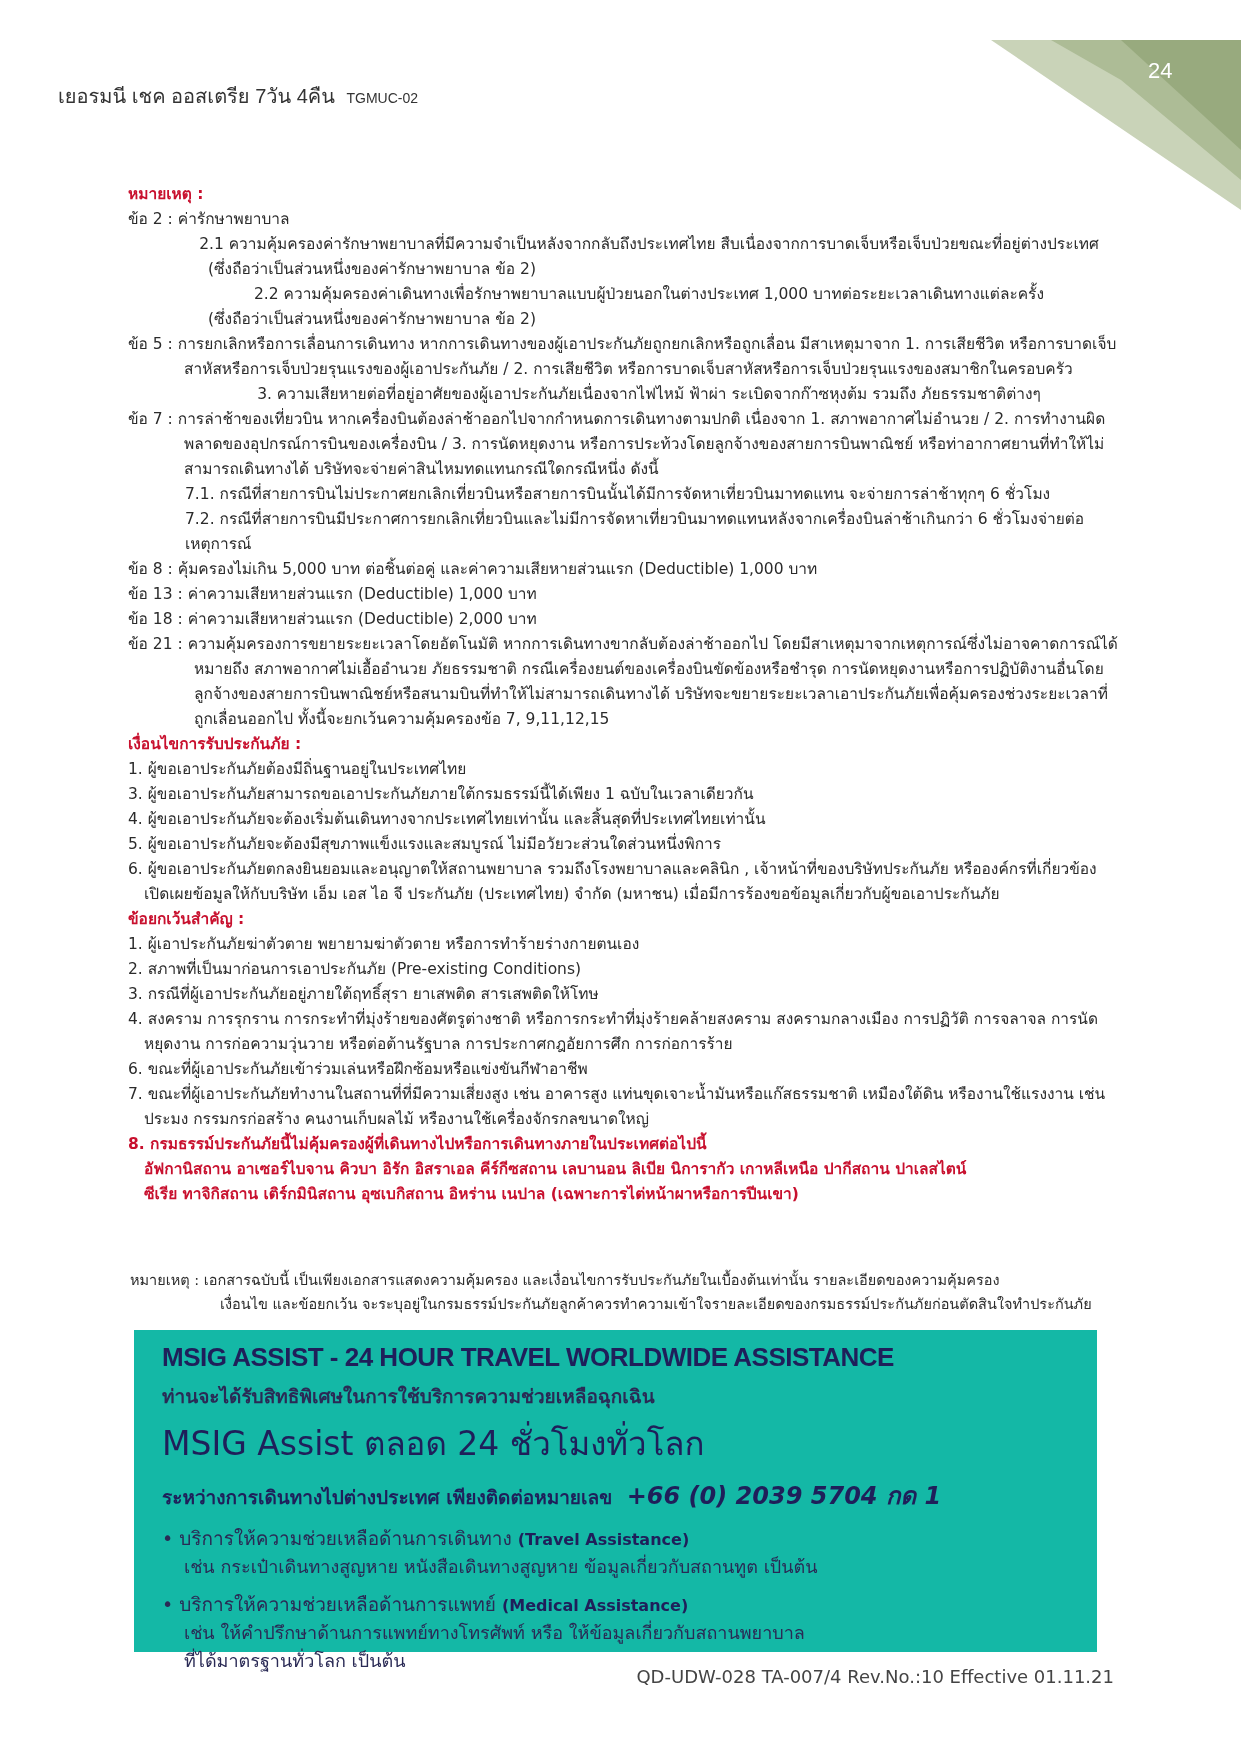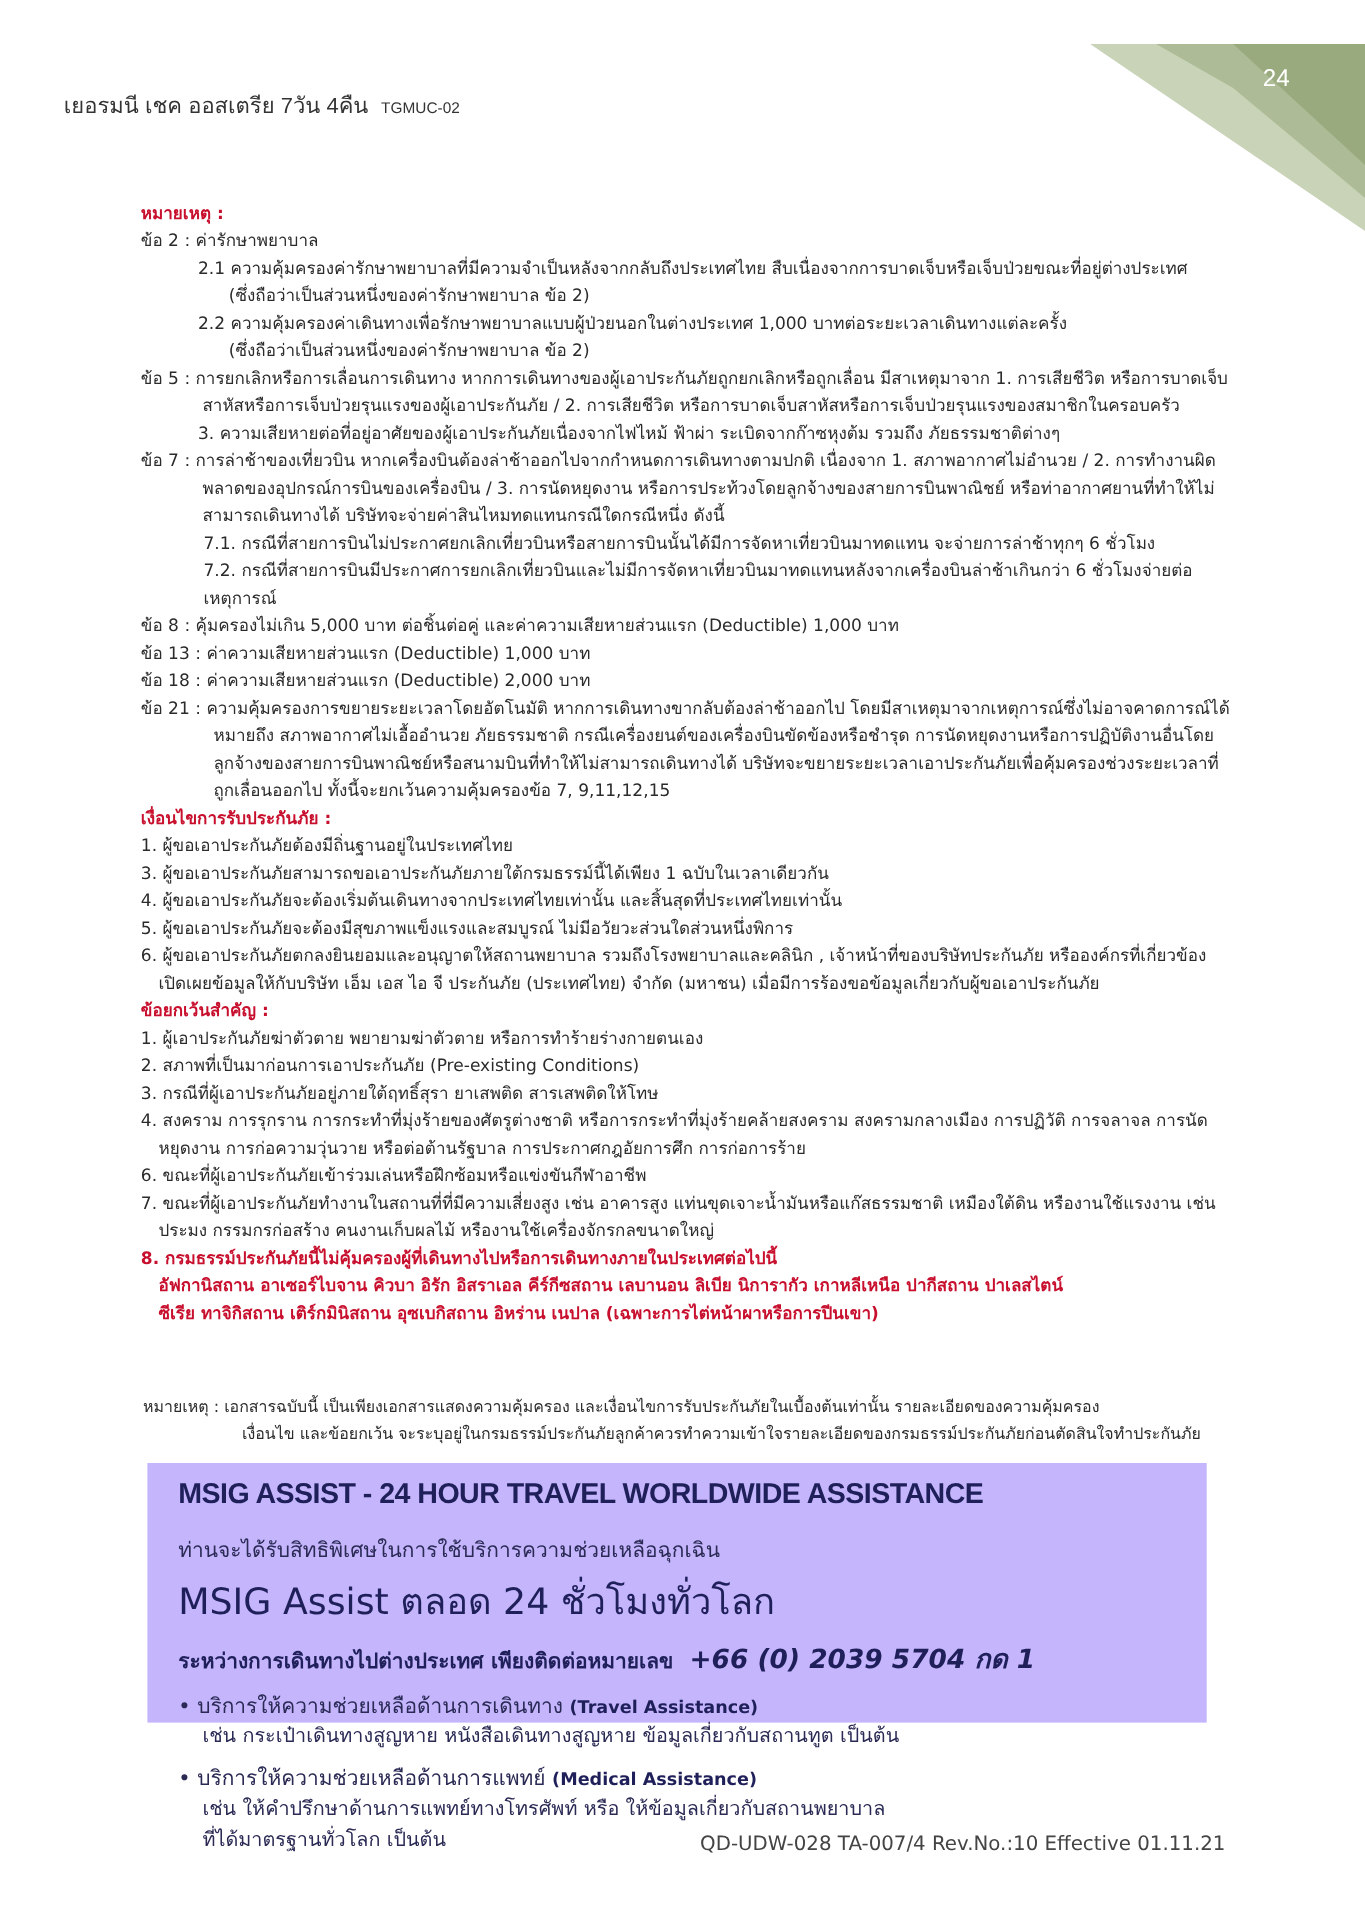--- a/index.html
+++ b/index.html
@@ -7,32 +7,32 @@
     width:1241px; height:1755px; position:relative; background:#ffffff;
     font-family:"DejaVu Sans", "Liberation Sans", sans-serif; color:#2b2b2b; overflow:hidden;
   }
   .corner { position:absolute; top:40px; right:0; width:250px; height:170px; }
   .page-num { position:absolute; top:58px; left:1148px; font-size:22px; color:#ffffff; font-family:"Liberation Sans", sans-serif; }
   .header { position:absolute; top:80px; left:58px; font-size:20px; color:#333; font-family:"Liberation Sans", sans-serif; }
   .header .code { font-size:14px; margin-left:6px; }
   .content { position:absolute; top:182px; left:128px; width:990px; font-size:15.5px; line-height:25px; }
   .red-h { color:#c8102e; font-weight:bold; }
   .p { margin:0; }
-  .ind1 { padding-left:52px; }
+  .ind1 { padding-left:52px;text-align:center; }
   .ind2 { padding-left:80px; }
   .hang { padding-left:56px; text-indent:-56px; }
   .hang2 { padding-left:66px; text-indent:-66px; }
   .hangn { padding-left:16px; text-indent:-16px; }
   .sub71 { padding-left:57px; }
   .red-b { color:#c8102e; font-weight:bold; }
   .note { position:absolute; top:1268px; left:130px; width:990px; font-size:14.5px; line-height:24px; }
   .note .indent { padding-left:90px; }
-  .assist { position:absolute; top:1330px; left:134px; width:963px; height:236px; background:#c4b5fd; padding:12px 28px; box-sizing:border-box; color:#1f1f5a; }
+  .assist { position:absolute; top:1330px; left:134px; width:963px; height:322px; background:#14b8a6; padding:12px 28px; box-sizing:border-box; color:#1f1f5a; }
   .a-title { font-size:26px; font-weight:bold; color:#1f1f5a; font-family:"Liberation Sans", sans-serif; letter-spacing:-0.5px; }
-  .a-sub { font-size:19px; color:#2a2a55; margin-top:20px; }
+  .a-sub { font-size:19px; color:#2a2a55; margin-top:8px;font-weight:bold; }
   .a-big { font-size:33px; color:#1f1f5a; margin-top:6px; }
   .a-contact { font-size:19px; font-weight:bold; color:#1f1f5a; margin-top:6px; }
   .a-phone { font-style:italic; font-size:24px; margin-left:8px; }
   .a-bullet { font-size:19px; margin-top:8px; color:#2a2a55; }
   .a-bullet b { color:#1f1f5a; font-size:16px; }
   .a-desc { font-size:18px; padding-left:22px; color:#2a2a55; line-height:28px; }
   .footer { position:absolute; top:1666px; right:127px; font-size:18px; color:#444; }
 </style>
 </head>
 <body>

